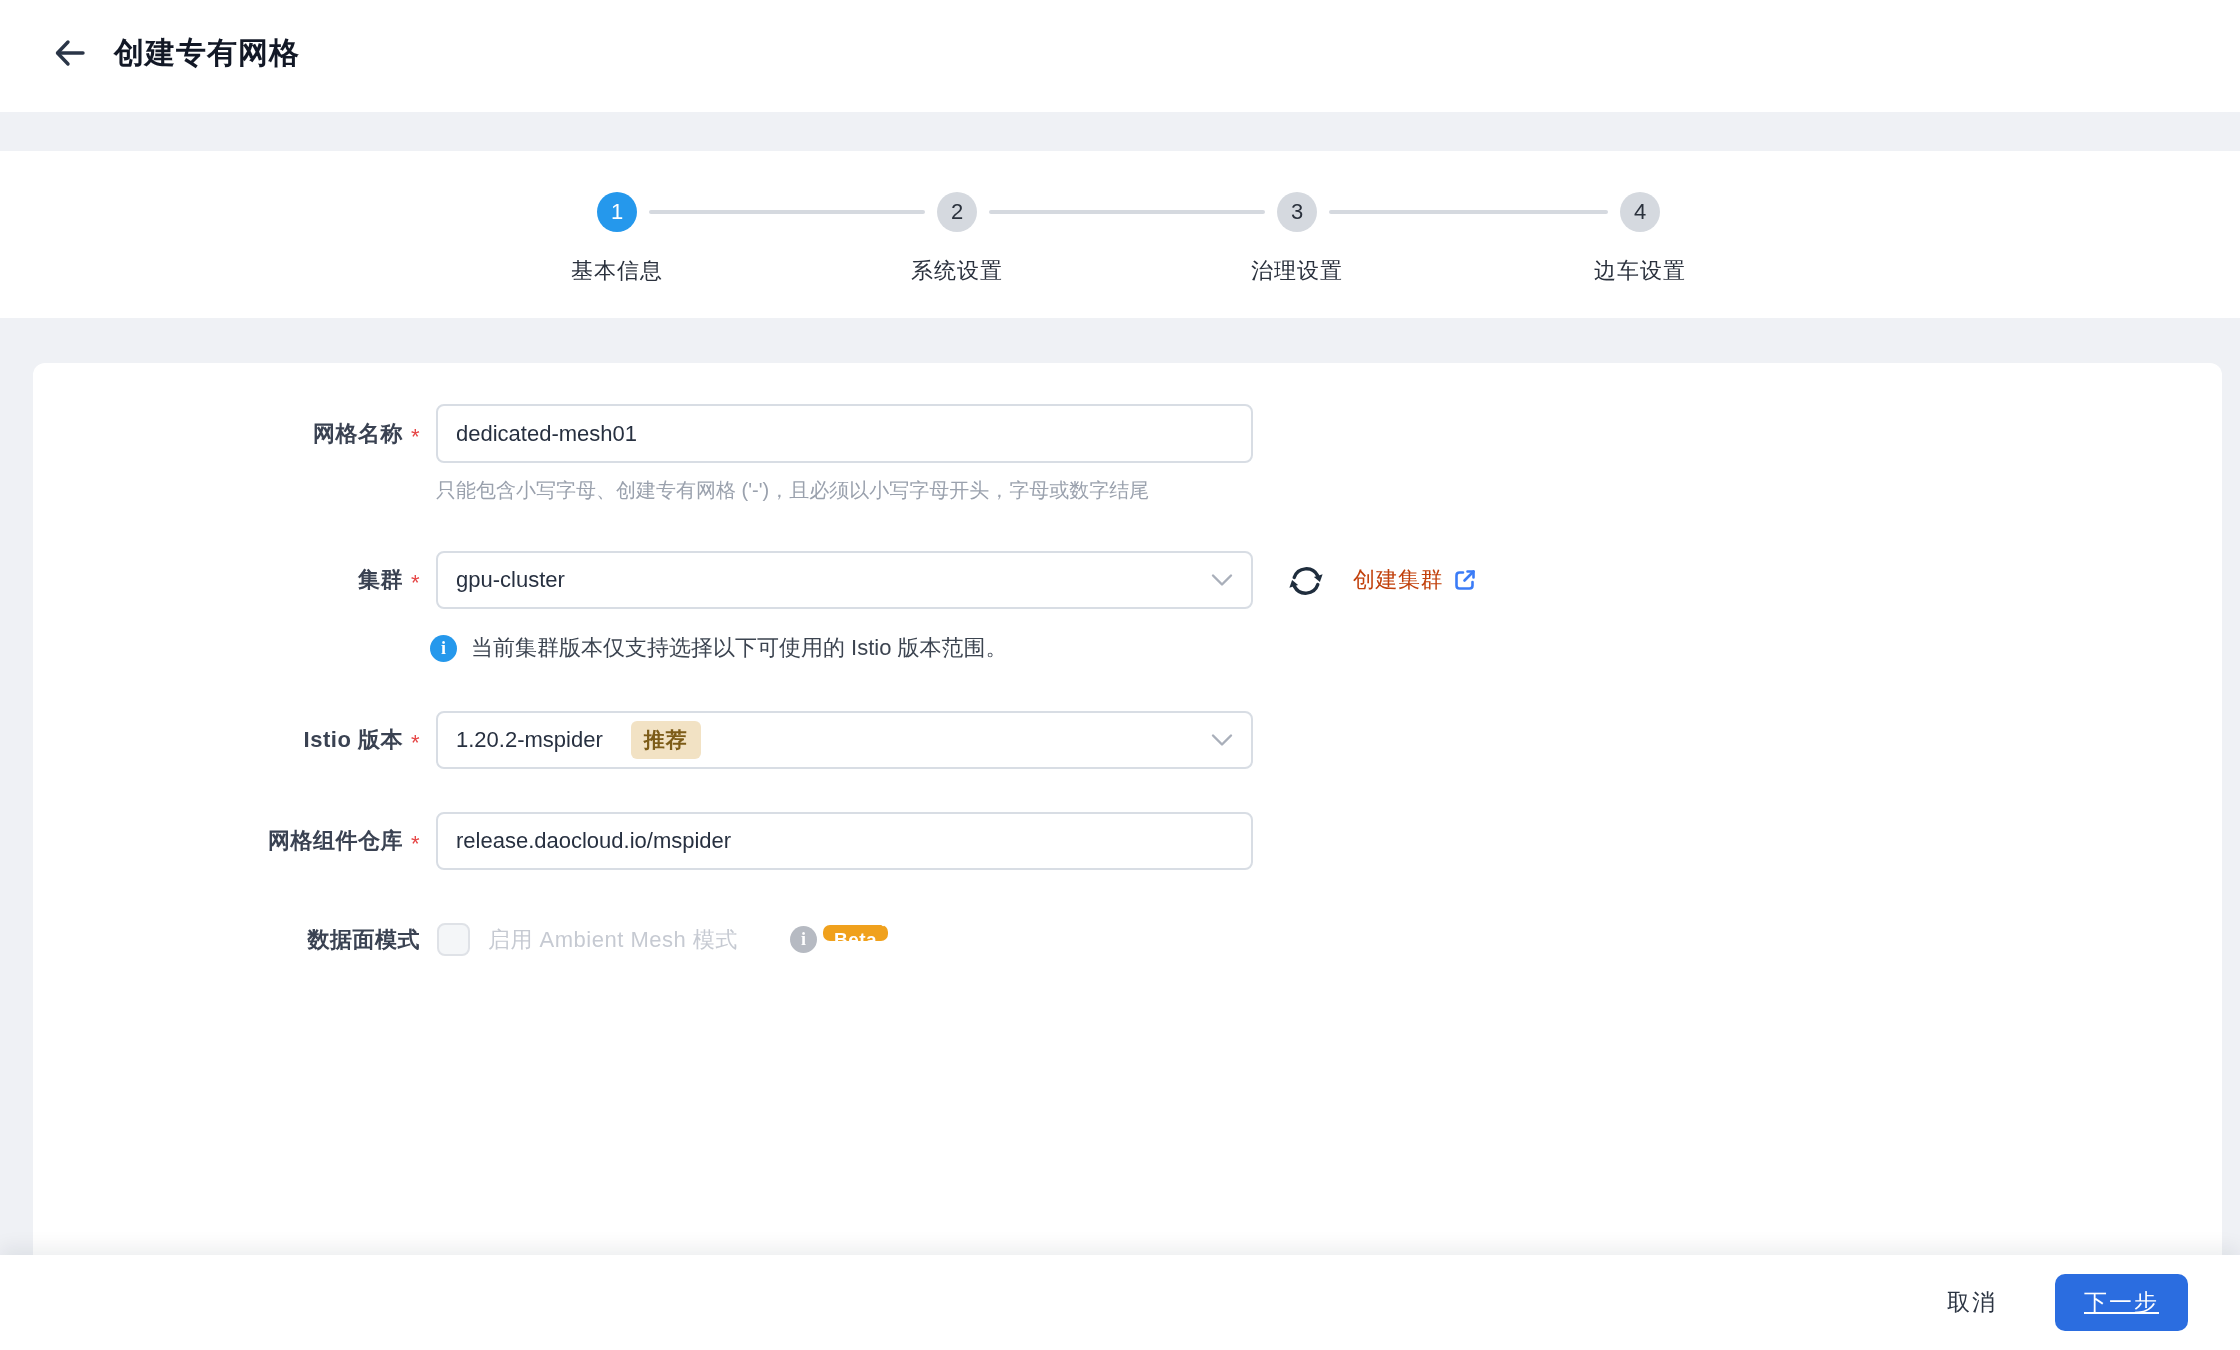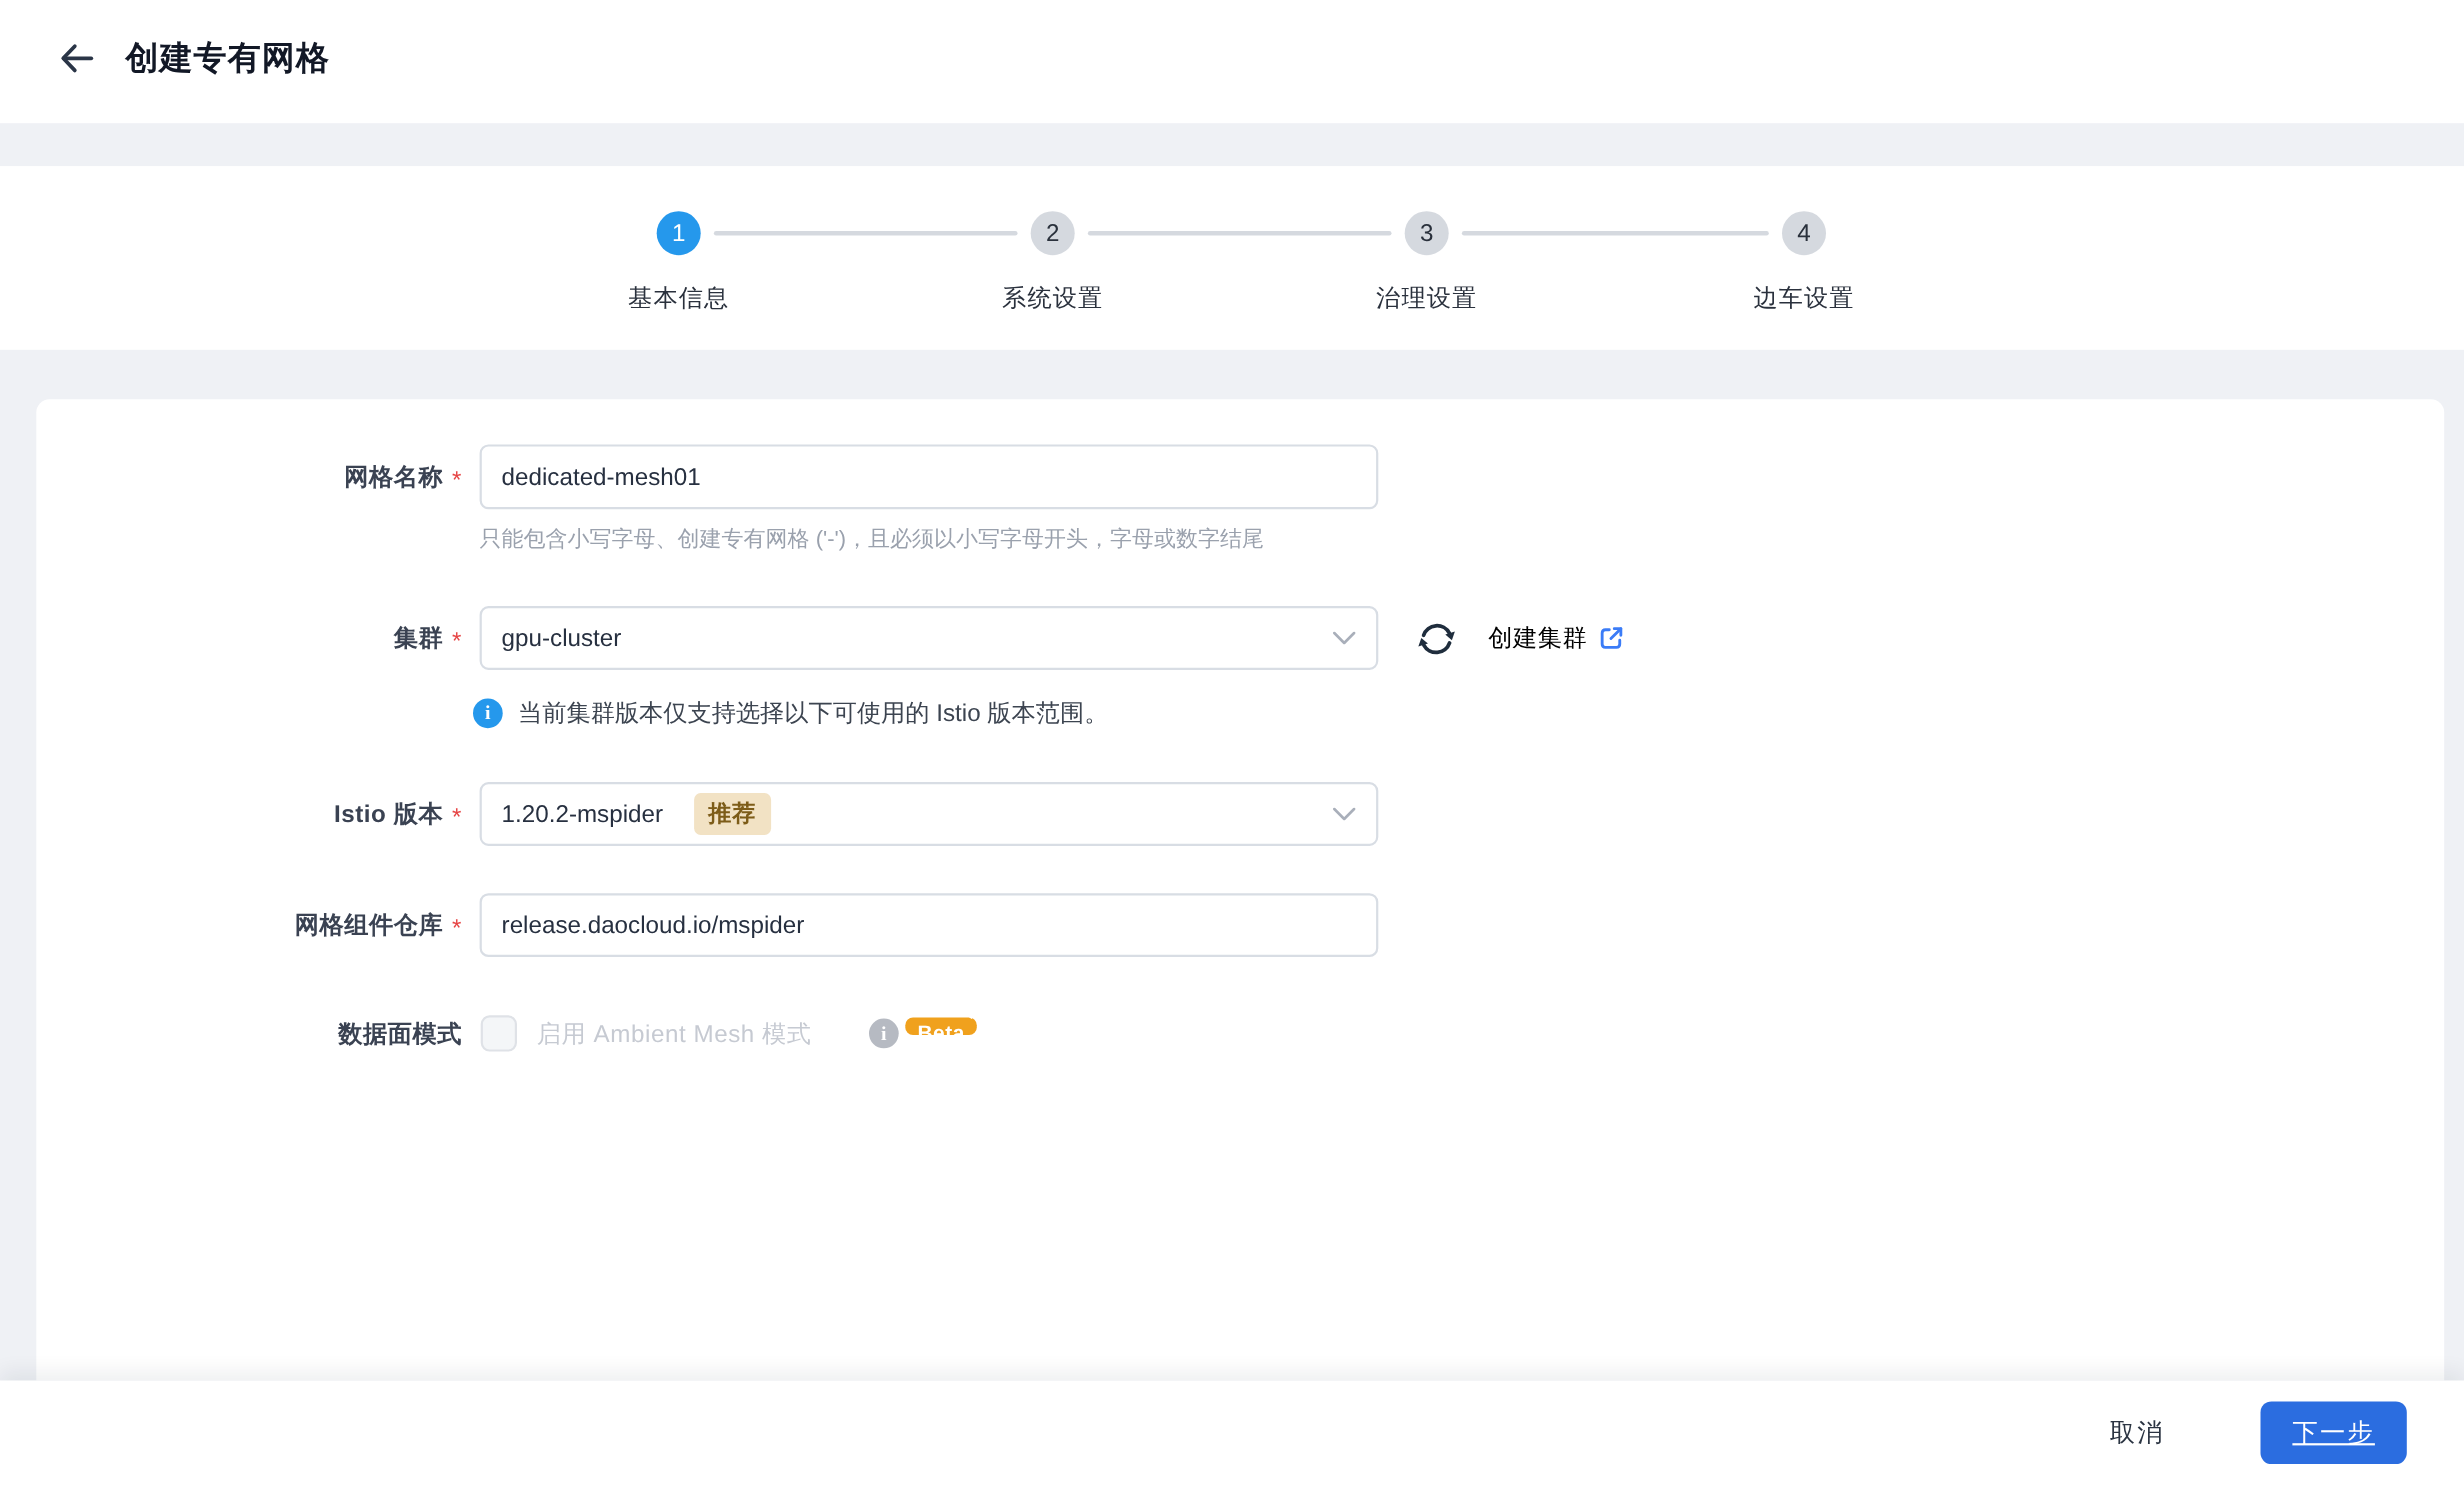--- a/index.html
+++ b/index.html
@@ -75,21 +75,21 @@
 
   .hint{position:absolute;left:403px;top:0;font-size:20px;color:#9aa1ad;line-height:30px;}
 
   .refresh-btn{
     position:absolute;left:1253px;top:10px;width:40px;height:40px;
     display:flex;align-items:center;justify-content:center;cursor:pointer;
   }
   .create-link{
     position:absolute;left:1320px;top:0;height:100%;
     display:flex;align-items:center;gap:10px;cursor:pointer;
-    font-size:22px;color:#000000;letter-spacing:0.5px;
+    font-size:22px;color:#c2410c;letter-spacing:0.5px;
   }
 
   .inforow{position:absolute;left:397px;top:0;display:flex;align-items:center;gap:14px;height:30px;}
   .info-icon{
     width:27px;height:27px;border-radius:50%;background:#2598ec;color:#fff;
     font-size:18px;font-weight:700;display:flex;align-items:center;justify-content:center;
     font-family:"Liberation Serif","DejaVu Serif",serif;flex:0 0 auto;
   }
   .info-text{font-size:22px;color:#3c4450;}
 
@@ -115,21 +115,21 @@
     background:#f0a11d;color:#ffffff;border-radius:7px;
     font-size:19px;font-weight:700;padding:0 11px;line-height:30px;letter-spacing:0.5px;
   }
   .sparkle{position:absolute;top:-6px;right:-4px;}
 
   
   footer{
     position:absolute;left:0;right:0;bottom:0;height:95px;background:#ffffff;
     box-shadow:0 -8px 18px rgba(15,23,42,0.07);
     display:flex;align-items:center;justify-content:flex-end;
-    padding-right:52px;gap:81px;box-sizing:border-box;z-index:5;
+    padding-right:52px;gap:52px;box-sizing:border-box;z-index:5;
   }
   .btn-text{
     background:none;border:none;font-size:23px;color:#2b3442;cursor:pointer;
     font-family:inherit;letter-spacing:2px;padding:10px 6px;
   }
   .btn-primary{
     width:133px;height:57px;background:#2b6de0;color:#ffffff;border:none;
     border-radius:10px;font-size:23px;cursor:pointer;font-family:inherit;letter-spacing:2px;text-decoration:underline;
   }
 </style>

